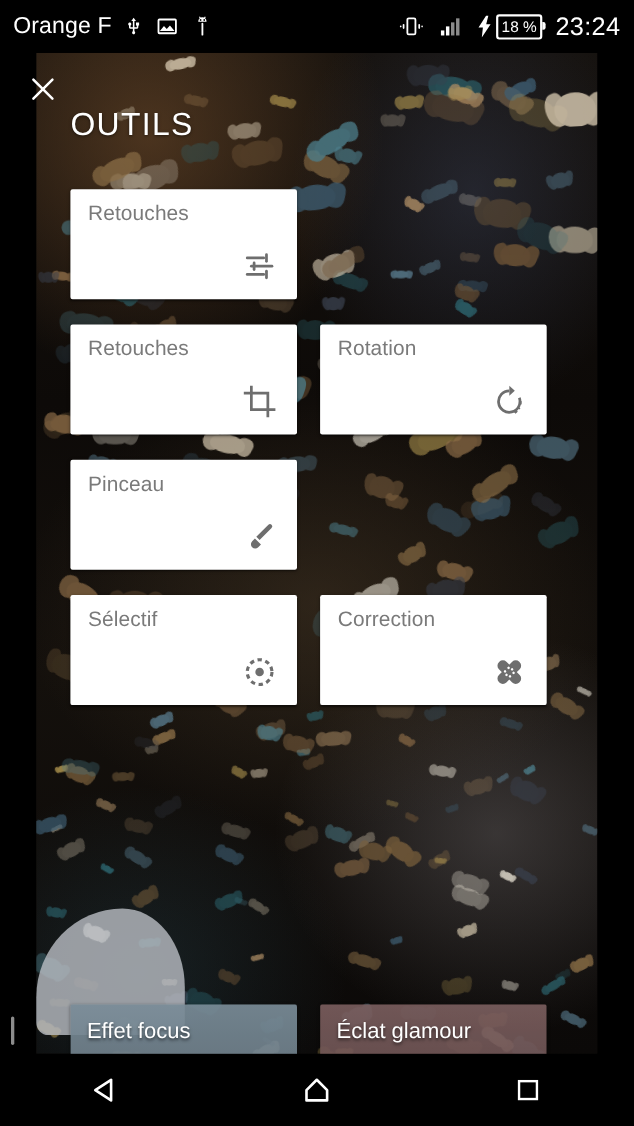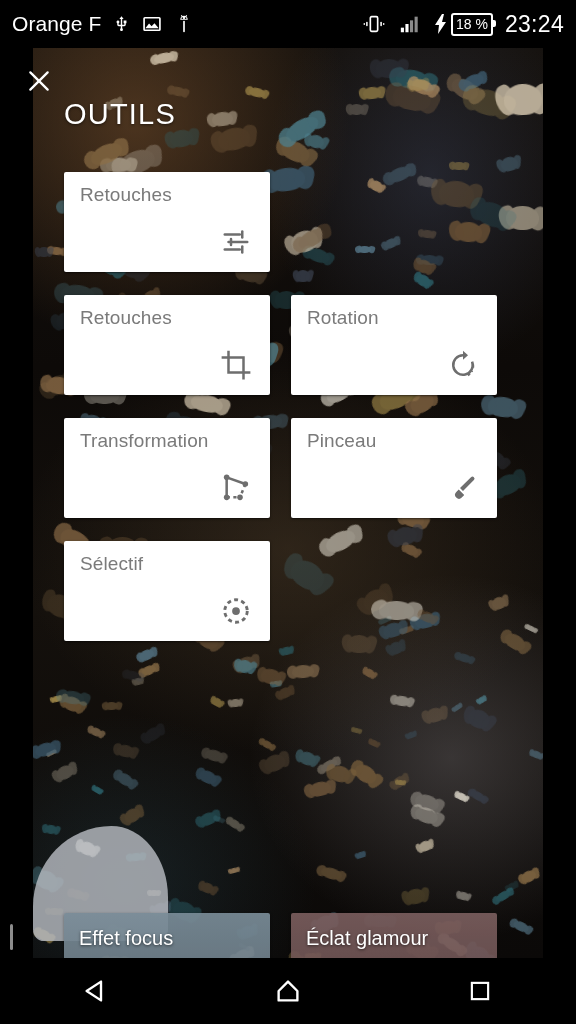--- a/index.html
+++ b/index.html
@@ -620,52 +620,56 @@
               <path d="M19.9 11.8a7.8 7.8 0 0 1-1.1 5.4" stroke-dasharray="2.2 2.6"></path>
               <path d="M17.4 18.6a7.8 7.8 0 0 1-3.3 2.6" stroke-dasharray="2.2 2.6"></path>
               <path d="M12 0.6l4 3.6-4 3.6z" fill="#6e6e6e" stroke="none"></path>
             </svg>
           </span>
         </div>
       </div>
 
       <div class="row">
         <div class="card">
-          <span class="card-label">Transformation</span>
-          <span class="card-icon">
-            <svg width="32" height="32" viewBox="0 0 24 24" fill="none" stroke="#6e6e6e" stroke-width="1.9">
-              <line x1="5" y1="4" x2="5" y2="19"></line>
-              <line x1="5" y1="4" x2="19" y2="9"></line>
-              <line x1="19" y1="9" x2="15" y2="19" stroke-dasharray="2.4 2.6"></line>
-              <line x1="5" y1="19" x2="15" y2="19" stroke-dasharray="2.4 2.6"></line>
-              <circle cx="5" cy="4" r="2.1" fill="#6e6e6e" stroke="none"></circle>
-              <circle cx="19" cy="9" r="2.1" fill="#6e6e6e" stroke="none"></circle>
-              <circle cx="5" cy="19" r="2.1" fill="#6e6e6e" stroke="none"></circle>
-              <circle cx="15" cy="19" r="2.1" fill="#6e6e6e" stroke="none"></circle>
-            </svg>
-          </span>
-        </div>
-        <div class="card">
           <span class="card-label">Pinceau</span>
           <span class="card-icon">
             <svg width="30" height="30" viewBox="0 0 24 24" fill="#6e6e6e">
               <path d="M20.7 3.3a1.6 1.6 0 0 0-2.3 0L9.6 12l2.4 2.4 8.7-8.8a1.6 1.6 0 0 0 0-2.3z"></path>
               <path d="M8.6 13.2l-2 2a3.1 3.1 0 1 0 4.4 4.4l2-2-4.4-4.4z"></path>
             </svg>
           </span>
         </div>
       </div>
 
       <div class="row">
         <div class="card">
           <span class="card-label">Sélectif</span>
           <span class="card-icon">
             <svg width="30" height="30" viewBox="0 0 24 24" fill="none">
               <circle cx="12" cy="12" r="9" stroke="#6e6e6e" stroke-width="2.3" stroke-dasharray="3.2 2.6"></circle>
               <circle cx="12" cy="12" r="3.1" fill="#6e6e6e"></circle>
+            </svg>
+          </span>
+        </div>
+        <div class="card">
+          <span class="card-label">Correction</span>
+          <span class="card-icon">
+            <svg width="32" height="32" viewBox="0 0 24 24" fill="#6e6e6e">
+              <g transform="rotate(45 12 12)">
+                <rect x="2.2" y="8.4" width="19.6" height="7.2" rx="3.4"></rect>
+                <rect x="8.4" y="2.2" width="7.2" height="19.6" rx="3.4"></rect>
+              </g>
+              <g transform="rotate(45 12 12)" fill="#ffffff">
+                <circle cx="9.6" cy="10.3" r="0.85"></circle>
+                <circle cx="12" cy="9.3" r="0.85"></circle>
+                <circle cx="14.4" cy="10.3" r="0.85"></circle>
+                <circle cx="9.6" cy="13.7" r="0.85"></circle>
+                <circle cx="12" cy="14.7" r="0.85"></circle>
+                <circle cx="14.4" cy="13.7" r="0.85"></circle>
+              </g>
             </svg>
           </span>
         </div>
       </div>
 
 
     </div>
 
 
     <div class="scroll-hint"></div>

